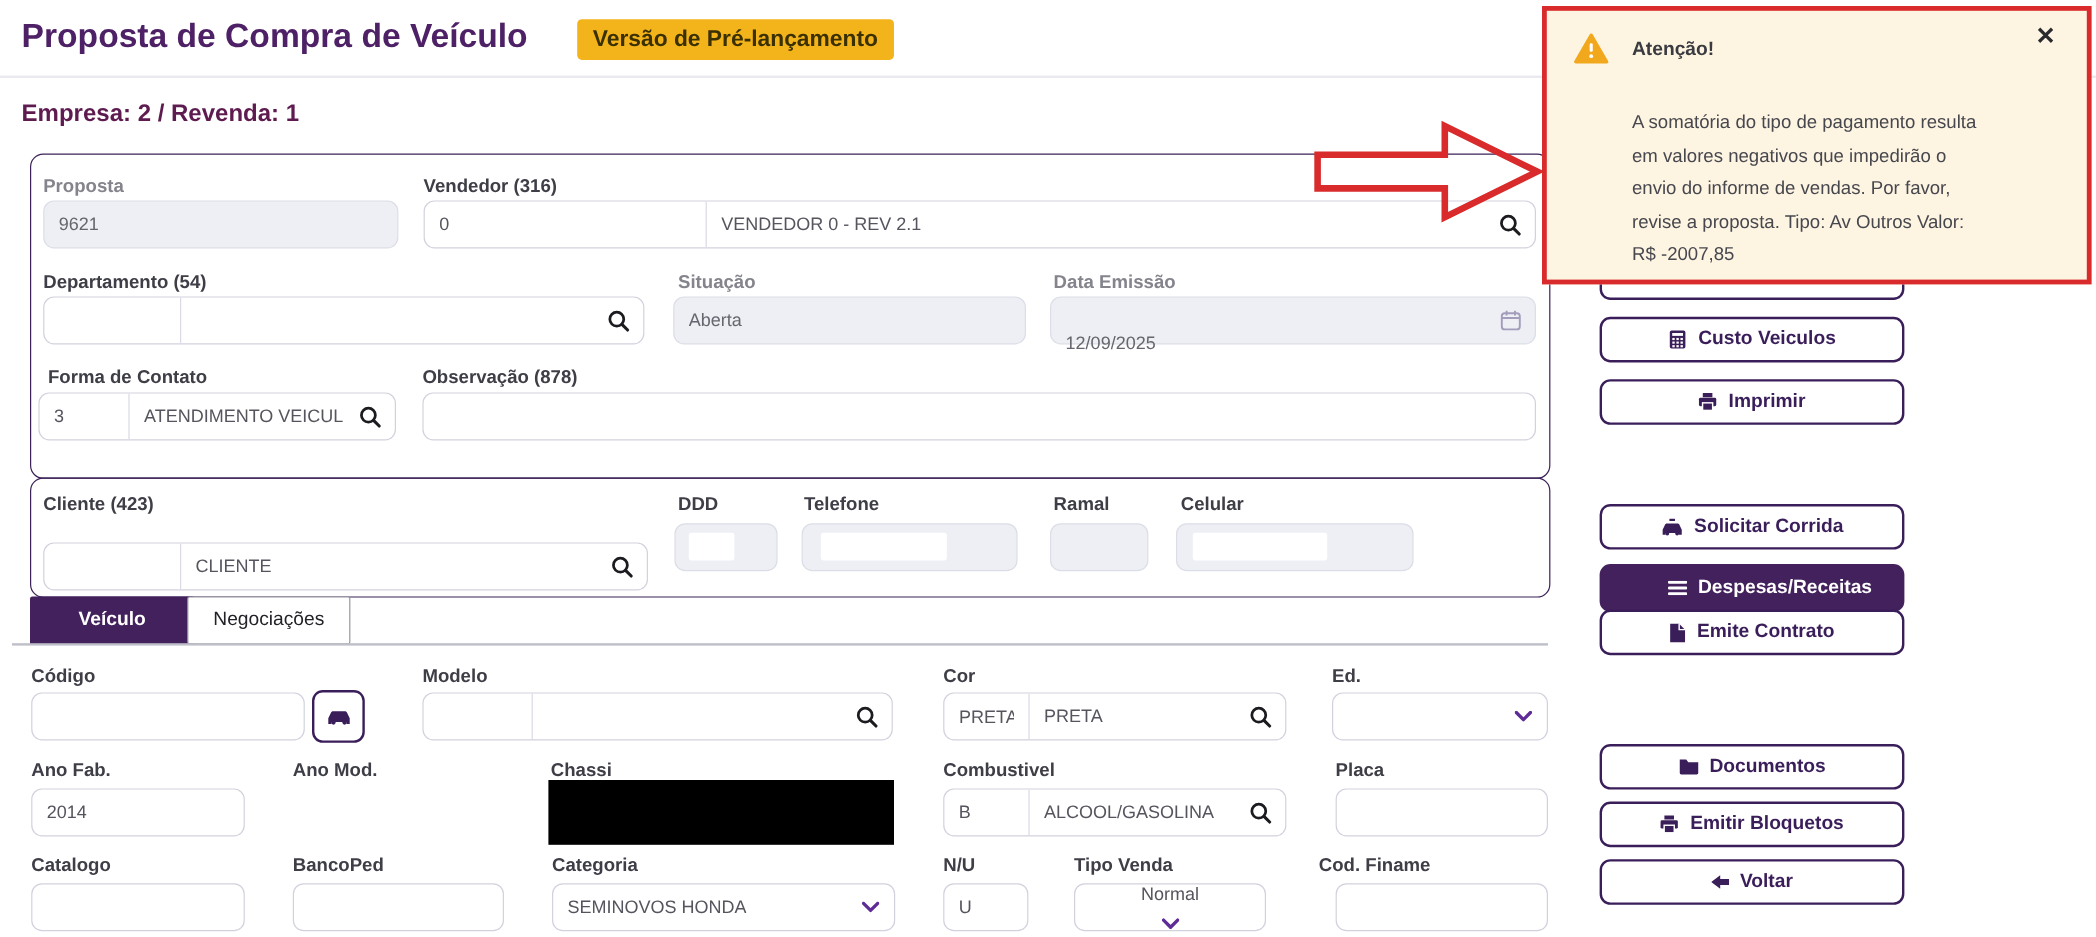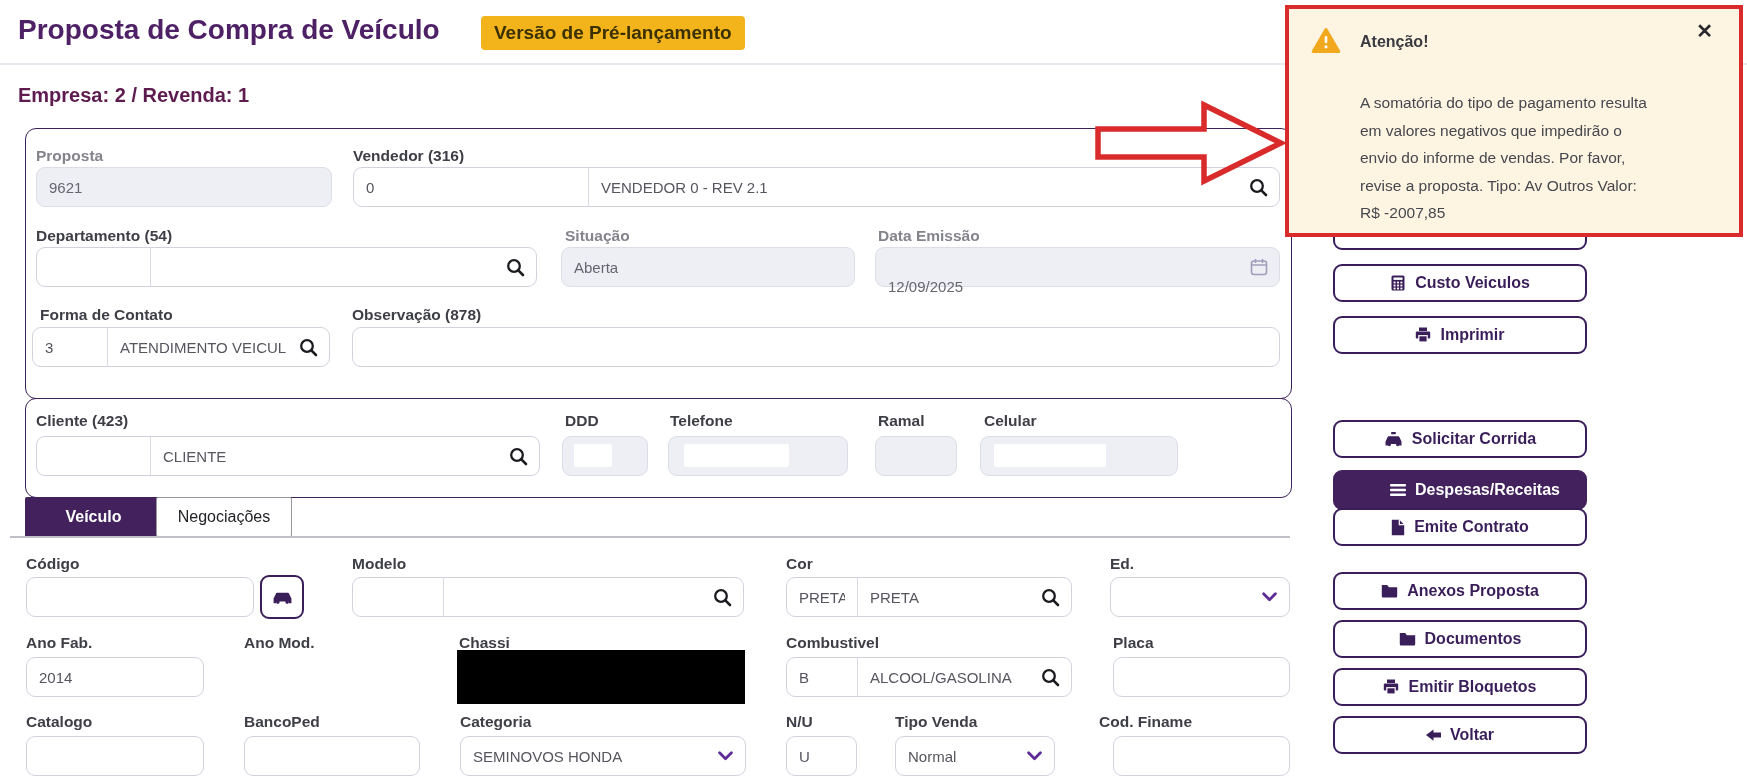--- a/index.html
+++ b/index.html
@@ -118,21 +118,21 @@
         </svg>
     </span>
   </div>
 
   <div class="lbl" style="left:352px;top:306px;">Observação (878)</div>
   <input class="inp" style="left: 352px; top: 327px; width: 928px;" value="">
 
   <div class="card" style="left:25px;top:398px;width:1265px;height:98px;"></div>
 
   <div class="lbl" style="left:36px;top:412px;">Cliente (423)</div>
-  <div class="comp" style="left:36px;top:436px;width:504px;justify-content:flex-end;">
+  <div class="comp" style="left:36px;top:452px;width:504px;justify-content:flex-end;">
     <input class="code" style="width: 114px;" value="">
     <input class="main" value="CLIENTE" style="">
     <span class="sicon">
       <svg width="19" height="19" viewBox="0 0 19 19">
           <circle cx="8" cy="8" r="5.8" fill="none" stroke="#1c1c20" stroke-width="2.3"></circle>
           <path d="M12.3 12.3L17 17" stroke="#1c1c20" stroke-width="2.6" stroke-linecap="round"></path>
         </svg>
     </span>
   </div>
 
@@ -243,21 +243,21 @@
       <svg width="15" height="10" viewBox="0 0 14 9">
           <path d="M1.5 1.5L7 7l5.5-5.5" fill="none" stroke="#5e2b97" stroke-width="2.6" stroke-linecap="round" stroke-linejoin="round"></path>
         </svg>
     </span>
   </div>
 
   <div class="lbl" style="left:786px;top:713px;">N/U</div>
   <input class="inp" style="left: 786px; top: 736px; width: 71px;" value="U">
 
   <div class="lbl" style="left:895px;top:713px;">Tipo Venda</div>
-  <div class="sel" style="left:895px;top:736px;width:160px;">
+  <div class="sel" style="left:895px;top:736px;width:160px;flex-direction:column;">
     <span>Normal</span>
     <span style="display:flex;">
       <svg width="15" height="10" viewBox="0 0 14 9">
           <path d="M1.5 1.5L7 7l5.5-5.5" fill="none" stroke="#5e2b97" stroke-width="2.6" stroke-linecap="round" stroke-linejoin="round"></path>
         </svg>
     </span>
   </div>
 
   <div class="lbl" style="left:1099px;top:713px;">Cod. Finame</div>
   <input class="inp" style="left: 1113px; top: 736px; width: 177px;" value="">
@@ -325,28 +325,20 @@
   <button class="sbtn" style="top:508px;">
     <span style="display:flex;">
       <svg width="14" height="17" viewBox="0 0 14 17">
           <path d="M0.8 0.8h7.5l4.9 4.9v10.5H0.8z" fill="currentColor"></path>
           <path d="M8.3 0.8v4.9h4.9" fill="none" stroke="#fff" stroke-width="1.2"></path>
         </svg>
     </span>
     <span>Emite Contrato</span>
   </button>
 
-  <button class="sbtn" style="top:572px;">
-    <span style="display:flex;">
-      <svg width="17" height="14" viewBox="0 0 17 14">
-          <path d="M0.8 1h5.4l1.7 2.2h8.3v9a1.2 1.2 0 0 1-1.2 1.2H2a1.2 1.2 0 0 1-1.2-1.2z" fill="currentColor"></path>
-        </svg>
-    </span>
-    <span>Anexos Proposta</span>
-  </button>
 
   <button class="sbtn" style="top:620px;">
     <span style="display:flex;">
       <svg width="17" height="14" viewBox="0 0 17 14">
           <path d="M0.8 1h5.4l1.7 2.2h8.3v9a1.2 1.2 0 0 1-1.2 1.2H2a1.2 1.2 0 0 1-1.2-1.2z" fill="currentColor"></path>
         </svg>
     </span>
     <span>Documentos</span>
   </button>
 

